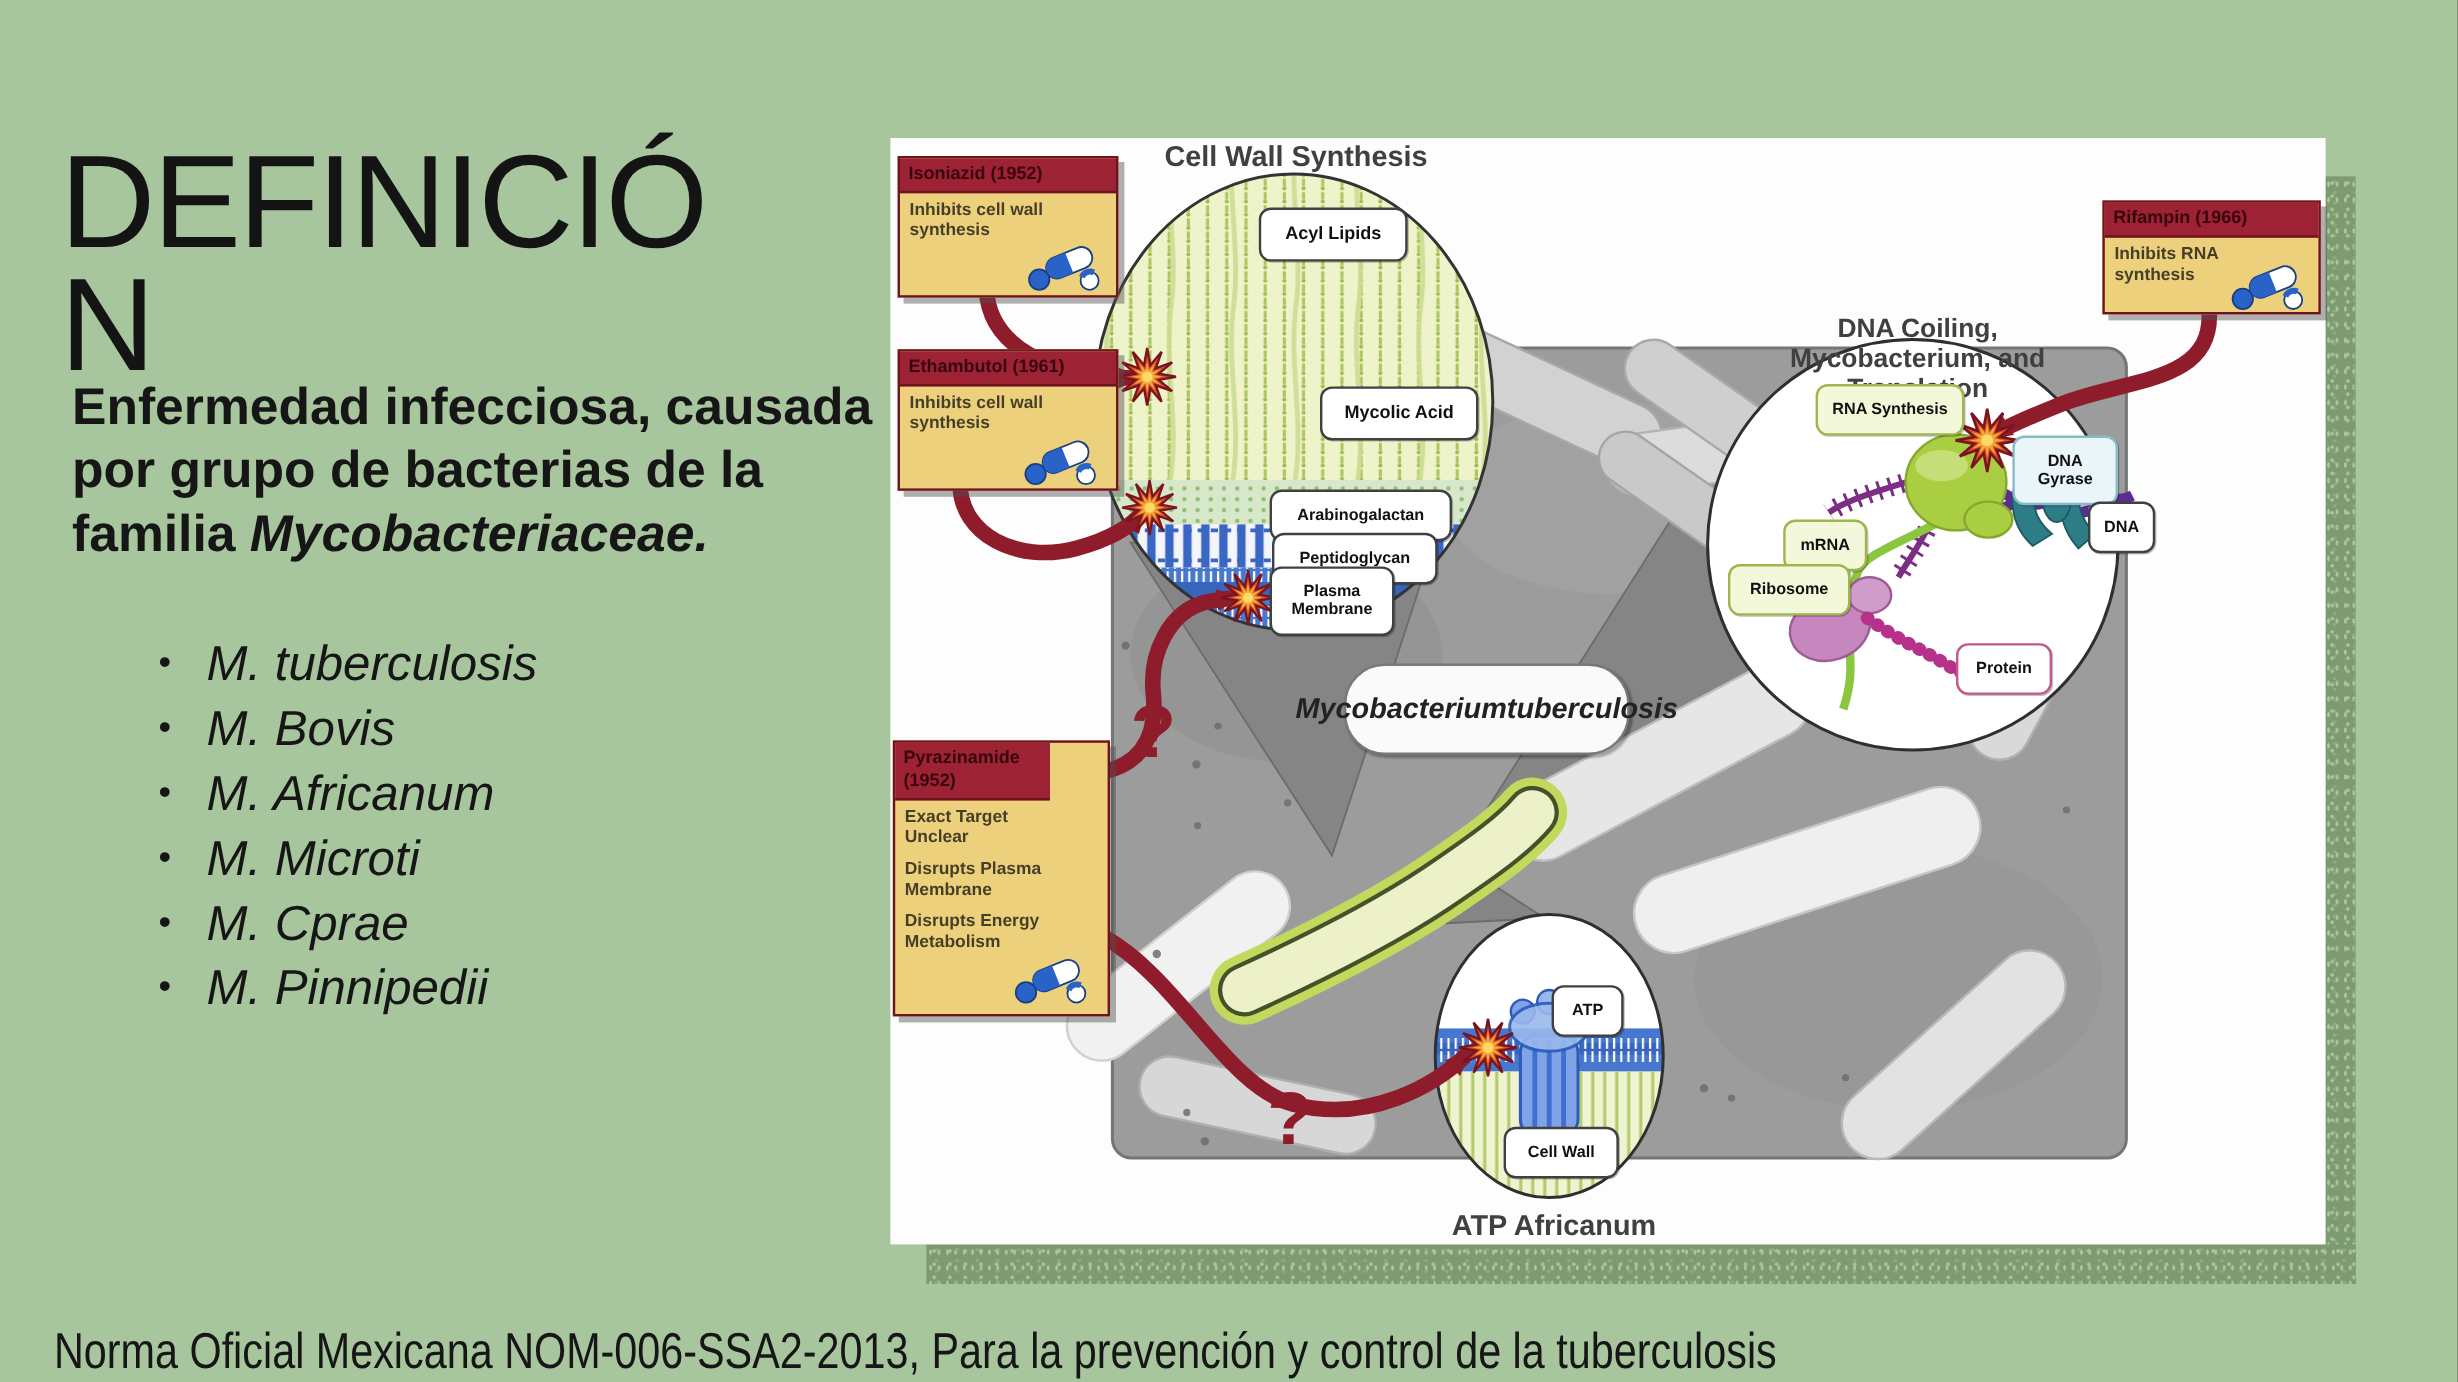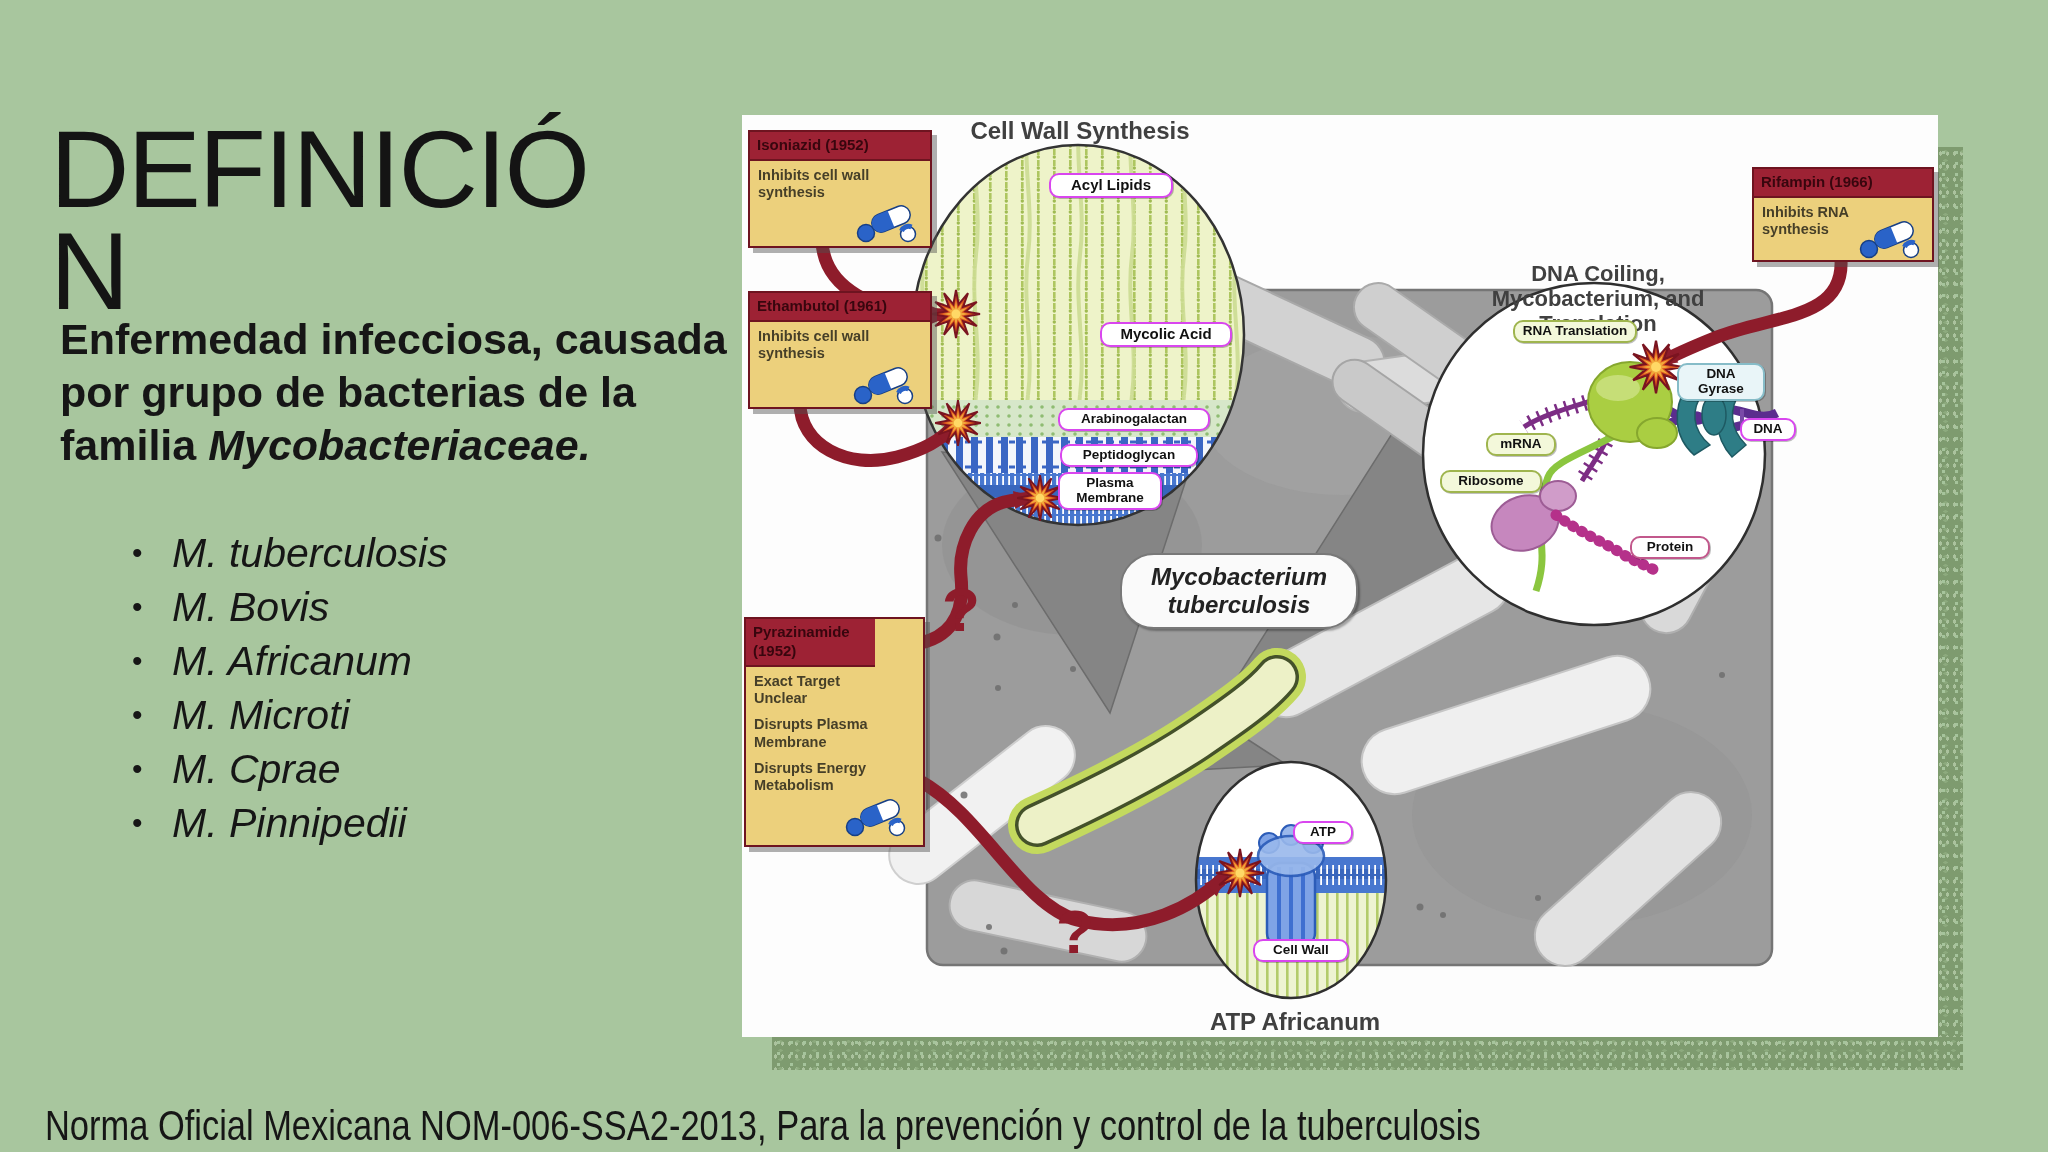--- a/index.html
+++ b/index.html
@@ -19,34 +19,34 @@
                         radial-gradient(rgba(143,173,128,.85) 2.1px, transparent 2.2px),
                         radial-gradient(rgba(185,208,173,.75) 1.2px, transparent 1.3px);
        background-size:13px 11px,17px 9px,7px 13px;}
   .tex-bottom{left:772px;top:1037px;width:1191px;height:33px;}
   .tex-right{left:1937px;top:147px;width:26px;height:923px;}
   
   .panel{left:742px;top:115px;width:1196px;height:922px;background:#fdfdfd;z-index:2;}
   .panel svg.art{position:absolute;left:0;top:0;z-index:1;}
   .panel svg.overlay{position:absolute;left:0;top:0;z-index:4;pointer-events:none;}
   .heading{position:absolute;z-index:3;font-weight:bold;color:#404040;text-align:center;}
-  .pill{position:absolute;z-index:3;background:#fff;border:2px solid #d946ef;border-radius:10px;
+  .pill{position:absolute;z-index:3;background:#fff;border:2px solid #404040;border-radius:10px;
         font-size:13.5px;font-weight:bold;color:#111;text-align:center;line-height:1.1;
-        padding:2px 4px;box-shadow:1px 1px 0 rgba(0,0,0,.25);}
+        padding:12px 4px;box-shadow:1px 1px 0 rgba(0,0,0,.25);}
   .pill.green{background:#f3f8da;border-color:#9fb54e;}
   .pill.blue{background:#e9f5f8;border-color:#86bcc8;}
   .pill.pinkb{border-color:#c2588c;}
   .drugbox{position:absolute;z-index:3;background:#ecd07c;border:2px solid #6e1420;
            box-shadow:5px 5px 0 rgba(80,80,80,.45);}
   .drugbox .hd{background:#9d2234;color:#38060e;font-weight:bold;font-size:15px;line-height:1.25;
                padding:4px 7px;border-bottom:2px solid #6e1420;}
   .drugbox .bd{padding:6px 8px;font-size:14.5px;font-weight:bold;color:#463f28;line-height:1.2;}
   .drugbox .bd .eff{margin-bottom:9px;}
   .bubble{position:absolute;z-index:3;left:378px;top:438px;width:234px;height:72px;background:#fafafa;
-          border:2.5px solid #787878;border-radius:34px;display:flex;flex-direction:column;
+          border:2.5px solid #787878;border-radius:34px;display:flex;flex-direction:row;
           align-items:center;justify-content:center;font-size:24px;font-weight:bold;font-style:italic;
           color:#222;line-height:1.15;box-shadow:2px 2px 2px rgba(0,0,0,.3);}
 </style>
 </head>
 <body>
 
 <div class="slide">
 
   <div class="abs tex tex-right"></div>
   <div class="abs tex tex-bottom"></div>
@@ -297,21 +297,21 @@
           <div class="eff">Inhibits RNA synthesis</div>
         </div>
     </div>
 
     <div class="pill" style="left:307px;top:58px;width:112px;font-size:15px;">Acyl Lipids</div>
     <div class="pill" style="left:358px;top:207px;width:120px;font-size:15px;">Mycolic Acid</div>
     <div class="pill" style="left:316px;top:293px;width:140px;">Arabinogalactan</div>
     <div class="pill" style="left:318px;top:329px;width:126px;">Peptidoglycan</div>
     <div class="pill" style="left:316px;top:357px;width:92px;">Plasma Membrane</div>
 
-    <div class="pill green" style="left:771px;top:205px;width:112px;">RNA Translation</div>
+    <div class="pill green" style="left:771px;top:205px;width:112px;">RNA Synthesis</div>
     <div class="pill blue" style="left:935px;top:248px;width:76px;">DNA Gyrase</div>
     <div class="pill" style="left:998px;top:303px;width:44px;">DNA</div>
     <div class="pill green" style="left:744px;top:318px;width:58px;">mRNA</div>
     <div class="pill green" style="left:698px;top:355px;width:90px;">Ribosome</div>
     <div class="pill pinkb" style="left:888px;top:421px;width:68px;">Protein</div>
 
     <div class="pill" style="left:551px;top:706px;width:48px;">ATP</div>
     <div class="pill" style="left:511px;top:824px;width:84px;">Cell Wall</div>
 
     <div class="bubble">

